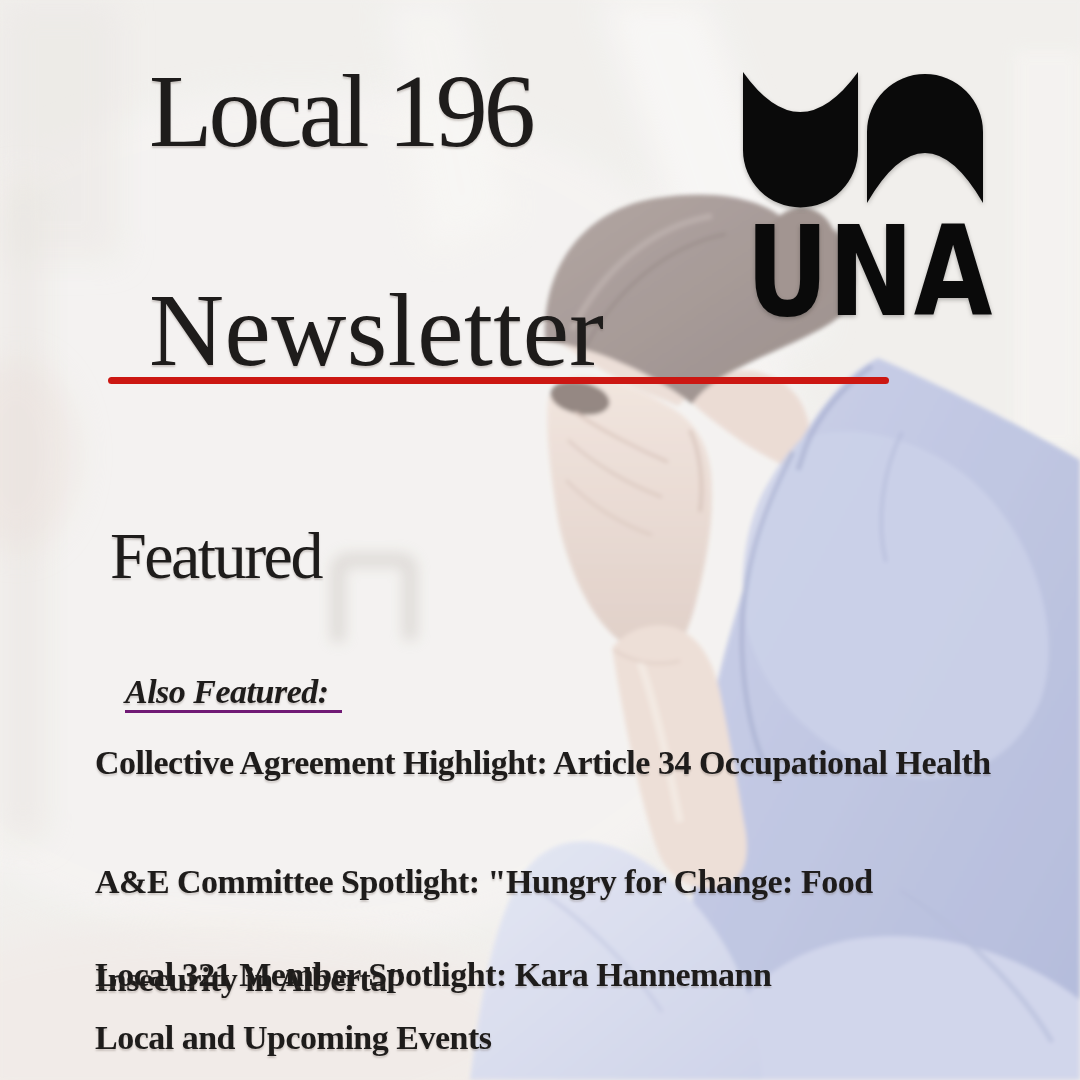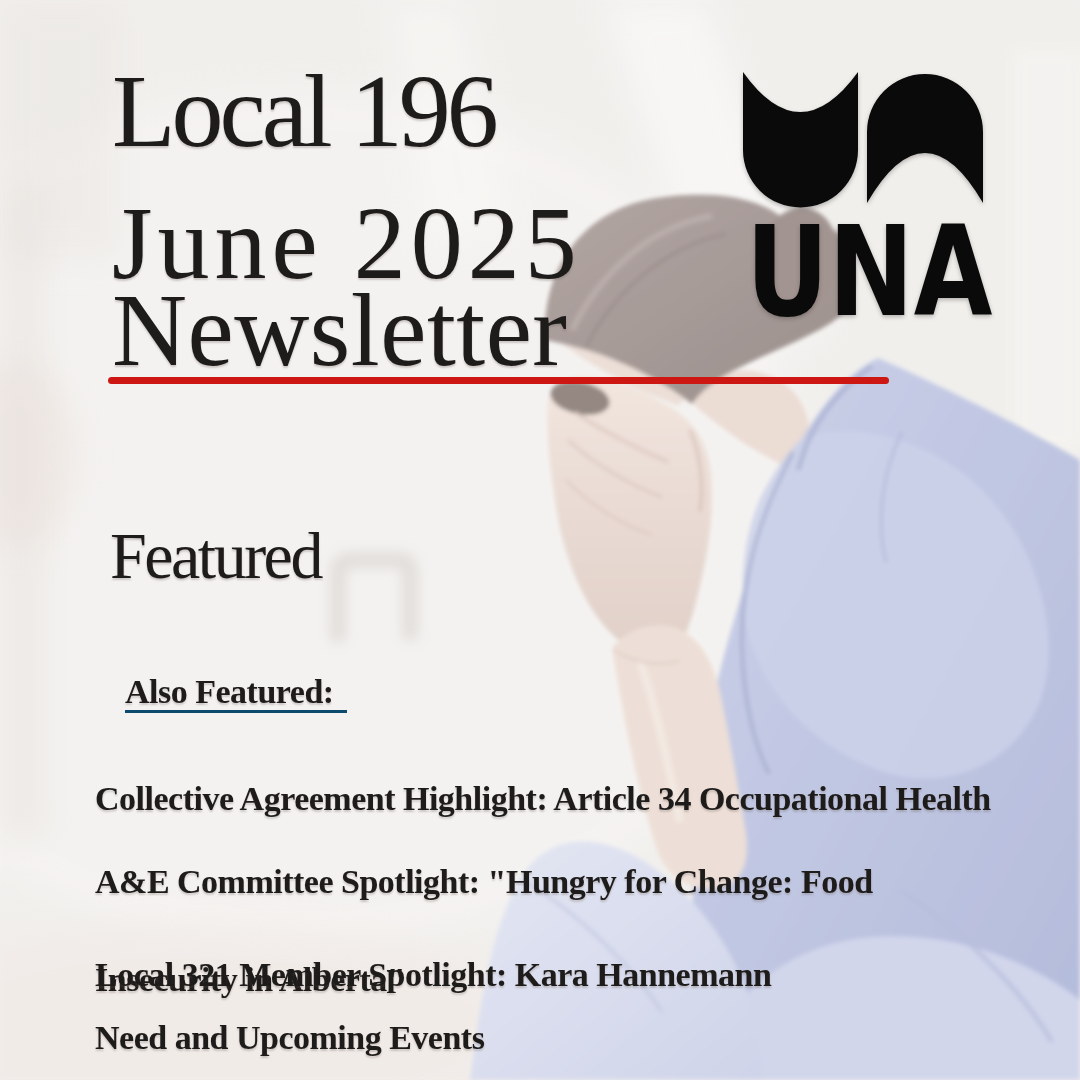--- a/index.html
+++ b/index.html
@@ -5,40 +5,41 @@
   html,body{margin:0;padding:0;background:#d8d8d8;}
   .canvas{
     position:relative;width:1080px;height:1080px;overflow:hidden;
     background:#f1efec;
     font-family:"Liberation Serif", serif;
     color:#1e1c1b;
   }
   .photo{position:absolute;left:0;top:0;}
   .txt{position:absolute;white-space:pre;}
   .shadowed{text-shadow:0 2px 2px rgba(100,85,80,.28);}
-  .t-line{font-weight:400;line-height:1;font-size:104px;}
+  .t-line{font-weight:400;line-height:1;font-size:104px;margin-left:37px;}
   .t-local{left:112px;top:59px;letter-spacing:-4px;}
   .t-june{left:112px;top:191px;letter-spacing:5px;}
   .t-news{left:112px;top:278px;letter-spacing:0.5px;}
   .red-line{
     position:absolute;left:108px;top:377px;width:781px;height:7px;
     border-radius:4px;background:#cc1712;
   }
   .headline{
     left:110px;top:440px;font-size:66px;line-height:46.5px;
     letter-spacing:-2.5px;font-weight:400;
   }
   .feat{font-weight:700;font-size:34px;letter-spacing:-0.5px;}
   .feat-label{left:93px;top:641px;line-height:1;}
   .feat-label .ul{
     display:inline-block;padding-right:13px;padding-bottom:1px;
-    border-bottom:3px solid #0c4a6e;
+    border-bottom:3px solid #701a75;
+    font-style:italic;
   }
   .item{line-height:32.5px;left:95px;}
-  .item-1{top:718px;text-align:center;}
+  .item-1{top:682px;text-align:center;}
   .item-2{top:801px;}
   .item-3{top:894px;}
   .item-4{top:957px;}
   .logo-svg{position:absolute;left:740px;top:70px;filter:drop-shadow(0 2px 2px rgba(40,35,32,.30));}
 </style>
 </head>
 <body>
 
 <div class="canvas">
 
@@ -140,21 +141,20 @@
     </g>
   </svg>
 
   <svg class="logo-svg" width="252" height="252" viewBox="0 0 252 252">
     <path d="M 3,2 L 3,80 A 57.5,57.5 0 0 0 118,80 L 118,2 Q 60,82 3,2 Z" fill="#0a0a0a"></path>
     <path d="M 127,133 L 127,62 A 58,58 0 0 1 243,62 L 243,133 Q 185,33 127,133 Z" fill="#0a0a0a"></path>
     <text transform="translate(6,245) scale(0.82,1)" font-size="124" font-weight="bold" font-family="DejaVu Sans, sans-serif" fill="#0a0a0a">UNA</text>
   </svg>
 
   <div class="txt t-line t-local shadowed">Local 196</div>
-  <div class="txt t-line t-june shadowed">June 2025</div>
   <div class="txt t-line t-news shadowed">Newsletter</div>
 
   <div class="red-line"></div>
 
   <div class="txt headline shadowed">
     <div>Featured</div>
   </div>
 
   <div class="txt feat feat-label shadowed">
     <span class="ul">Also Featured:</span>
@@ -167,16 +167,16 @@
   <div class="txt feat item item-2 shadowed">
     <div>A&amp;E Committee Spotlight: "Hungry for Change: Food</div>
     <div>Insecurity in Alberta"</div>
   </div>
 
   <div class="txt feat item item-3 shadowed">
     <div>Local 321 Member Spotlight: Kara Hannemann</div>
   </div>
 
   <div class="txt feat item item-4 shadowed">
-    <div>Need and Upcoming Events</div>
+    <div>Local and Upcoming Events</div>
   </div>
 
 </div>
 
 </body></html>

